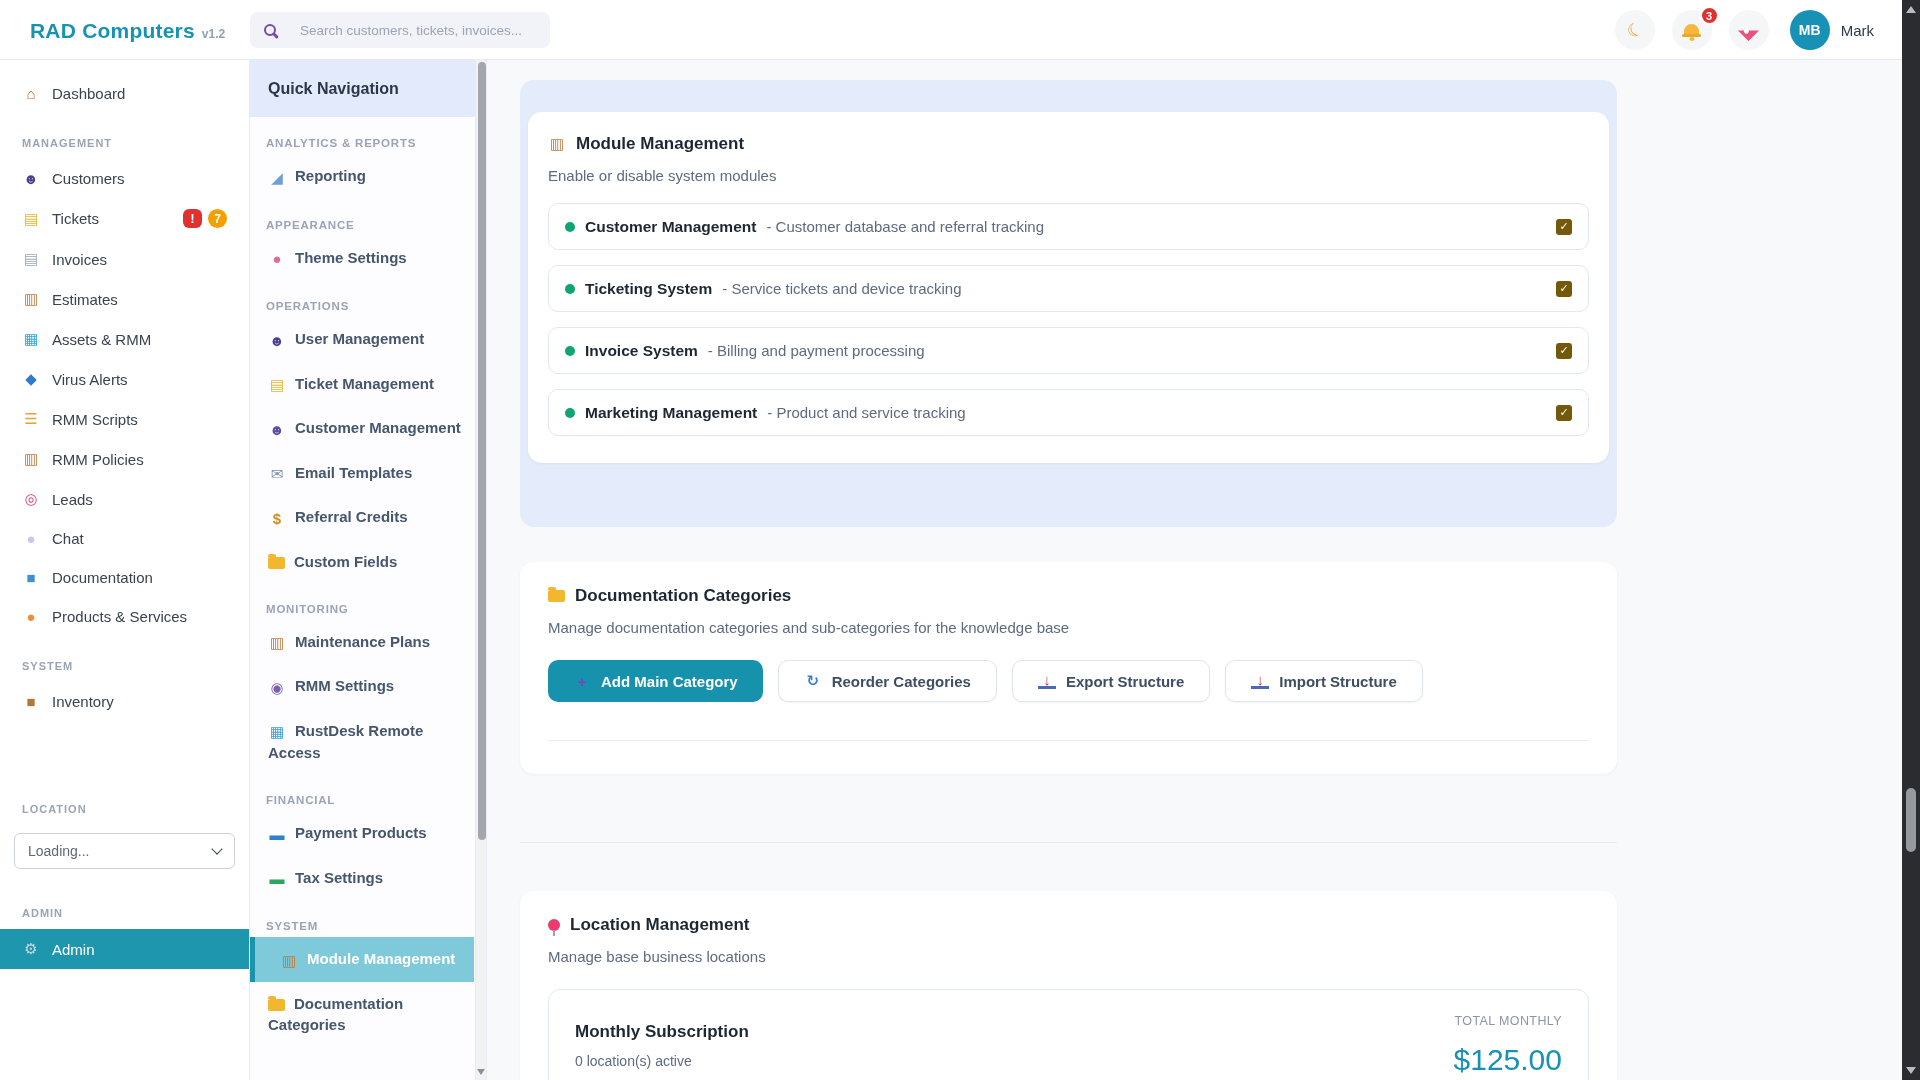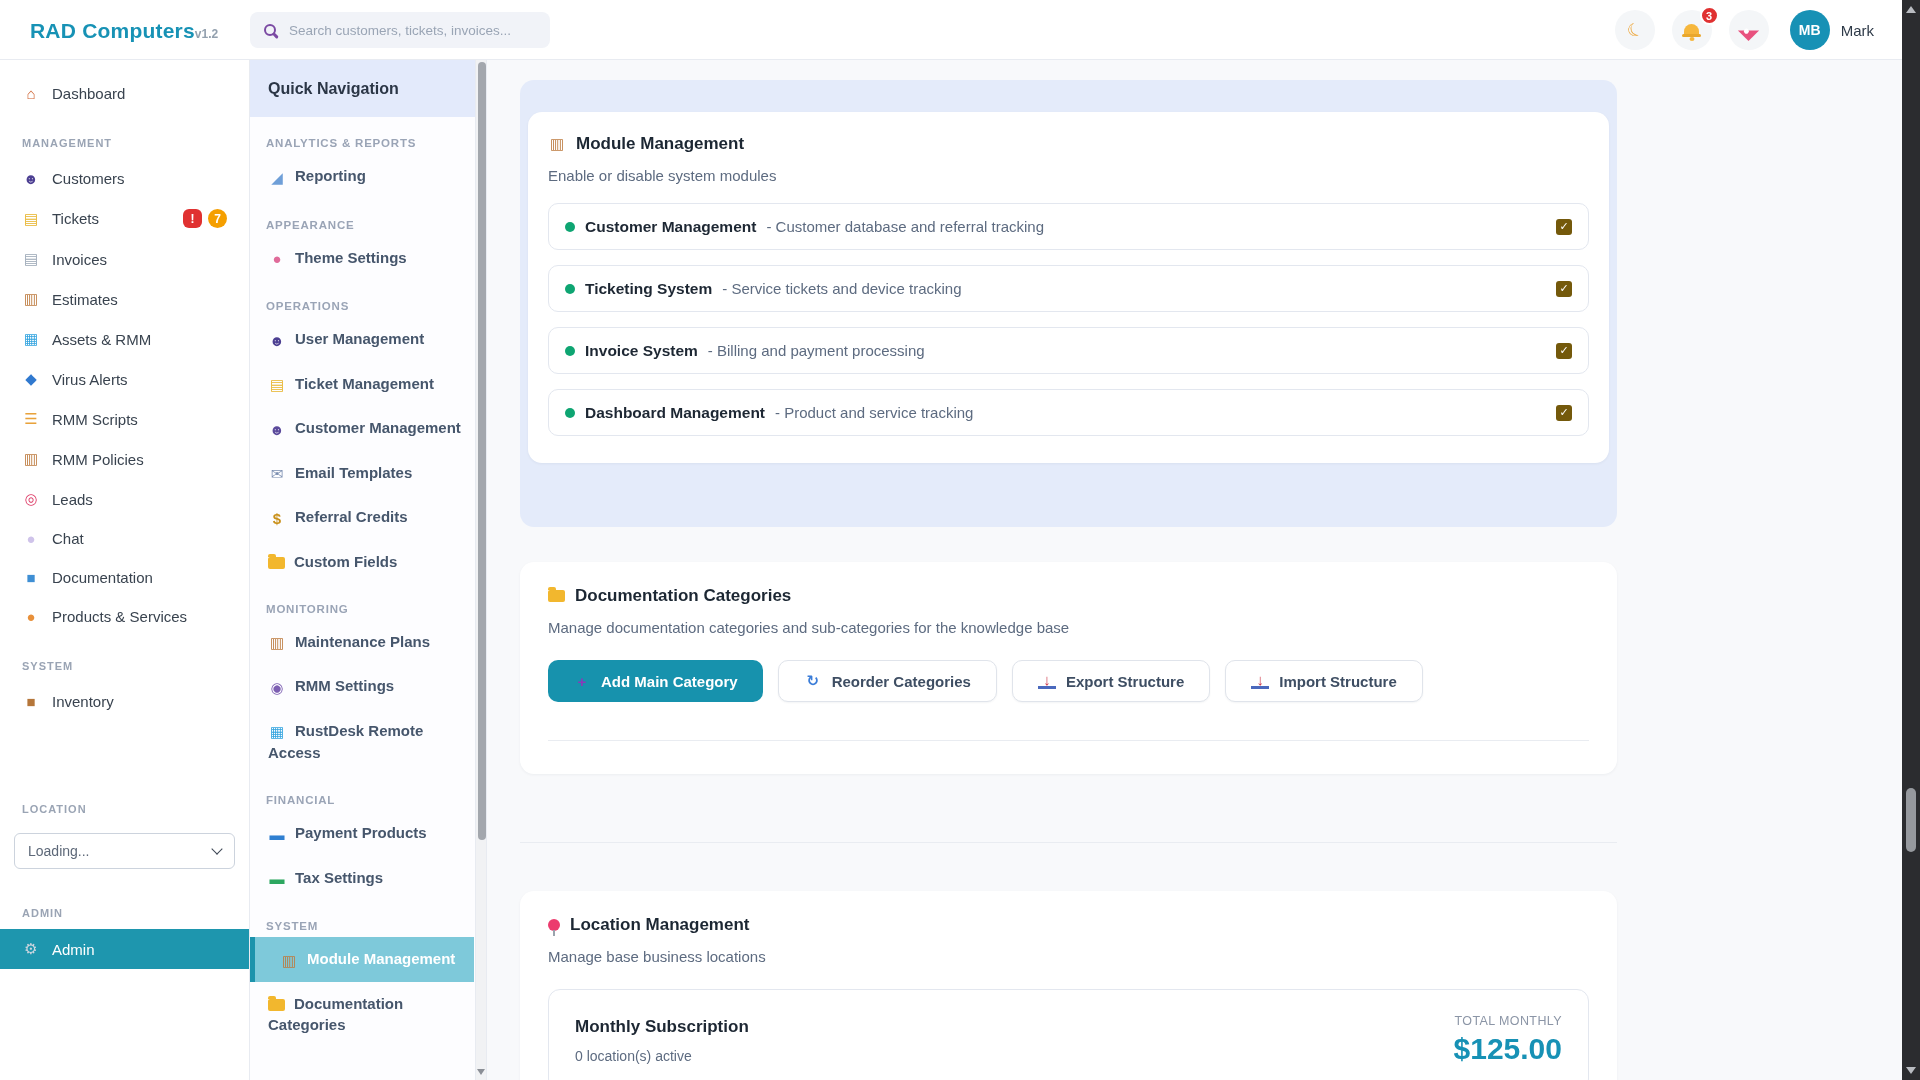--- a/index.html
+++ b/index.html
@@ -3,22 +3,22 @@
 <meta charset="utf-8">
 <style>
   * { box-sizing: border-box; margin: 0; padding: 0; }
   html,body { width:1920px; height:1080px; overflow:hidden; }
   body { font-family:"Liberation Sans","DejaVu Sans",sans-serif; background:#f8f9fb; position:relative; color:#2c3745; }
 
   
   .header { position:absolute; left:0; top:0; right:18px; height:60px; background:#fff; border-bottom:1px solid #e8ebf1; z-index:10; }
   .brand-wrap { position:absolute; left:30px; top:0; height:60px; display:flex; align-items:baseline; padding-top:19px; }
   .brand { font-size:21px; font-weight:bold; color:#1792b5; letter-spacing:.2px; }
-  .version { font-size:12px; color:#93a0ae; margin-left:0; font-weight:600; }
-  .search { position:absolute; left:250px; top:12px; width:300px; height:36px; background:#f1f3f8; border-radius:8px; display:flex; align-items:center; padding:0 14px; gap:13px; }
+  .version { font-size:12px; color:#93a0ae; margin-left:7px; font-weight:600; }
+  .search { position:absolute; left:250px; top:12px; width:300px; height:36px; background:#f1f3f8; border-radius:8px; display:flex; align-items:center; padding:0 14px; gap:24px; }
   .mag { width:12px; height:12px; border:2.5px solid #7b4aa3; border-radius:50%; position:relative; flex-shrink:0; }
   .mag::after { content:""; position:absolute; width:7px; height:2.5px; background:#7b4aa3; transform:rotate(45deg); right:-5px; bottom:-2px; border-radius:2px; }
   .search-input { border:0; outline:0; background:transparent; font-size:13.5px; color:#3c4654; width:100%; font-family:inherit; }
   .search-input::placeholder { color:#9aa5b5; }
   .header-right { position:absolute; right:28px; top:0; height:60px; display:flex; align-items:center; gap:17px; }
   .icon-btn { width:40px; height:40px; border-radius:50%; background:#f4f6f8; display:flex; align-items:center; justify-content:center; position:relative; }
   .moon { color:#eda73c; font-size:18px; transform:rotate(-20deg); }
   .bell { width:15px; height:13px; background:#f6b73c; border-radius:8px 8px 2px 2px; position:relative; }
   .bell::before { content:""; position:absolute; left:-2px; right:-2px; bottom:0; height:2.5px; background:#e9a72c; border-radius:2px; }
   .bell::after { content:""; position:absolute; left:50%; transform:translateX(-50%); bottom:-4px; width:5px; height:4px; background:#f6b73c; border-radius:50%; }
@@ -73,21 +73,21 @@
   .btn.primary { background:#1792ad; color:#fff; }
   .btn.secondary { background:#fff; border:1px solid #e0e4eb; color:#3e4e63; box-shadow:0 1px 2px rgba(20,30,60,.05); }
   .doc-divider { margin-top:38px; border-top:1px solid #e9ecf1; height:14px; }
   .between-divider { border-top:1px solid #e9ecf1; margin-top:68px; }
   .loc-card { margin-top:48px; padding:24px 28px 40px; }
   .sub-box { margin-top:24px; border:1px solid #e3e7ef; border-radius:12px; padding:24px 26px; display:flex; align-items:center; }
   .sub-title { font-size:17px; font-weight:bold; color:#1d2733; }
   .sub-status { margin-top:11px; font-size:14px; color:#5d6b80; }
   .sub-right { margin-left:auto; text-align:right; }
   .total-label { font-size:12.5px; color:#8b95a6; letter-spacing:.4px; }
-  .total-value { font-size:30px; font-weight:bold; color:#1791b5; margin-top:4px; }
+  .total-value { font-size:30px; font-weight:normal; color:#1791b5; margin-top:15px; }
 
   
   .page-scroll { position:absolute; right:0; top:0; width:18px; height:1080px; background:#2b2c2f; z-index:20; }
   .ps-up { position:absolute; top:6px; left:4px; width:0; height:0; border-left:5px solid transparent; border-right:5px solid transparent; border-bottom:7px solid #b9bcc1; }
   .ps-down { position:absolute; bottom:6px; left:4px; width:0; height:0; border-left:5px solid transparent; border-right:5px solid transparent; border-top:7px solid #b9bcc1; }
   .ps-thumb { position:absolute; top:788px; left:4px; width:10px; height:64px; background:#96999e; border-radius:5px; }
 
   
   .ic { display:inline-flex; align-items:center; justify-content:center; width:18px; font-size:15px; flex-shrink:0; font-style:normal; vertical-align:middle; }
   .folder { width:17px; height:12px; background:#f2b72e; border-radius:2px; position:relative; }
@@ -254,21 +254,21 @@
               <span class="checkbox">✓</span>
             </div>
             <div class="mod-row">
               <span class="dot"></span>
               <span class="mod-name">Invoice System</span>
               <span class="mod-desc">- Billing and payment processing</span>
               <span class="checkbox">✓</span>
             </div>
             <div class="mod-row">
               <span class="dot"></span>
-              <span class="mod-name">Dashboard Management</span>
+              <span class="mod-name">Marketing Management</span>
               <span class="mod-desc">- Product and service tracking</span>
               <span class="checkbox">✓</span>
             </div>
           </div>
       </div>
     </div>
 
     <div class="card doc-card">
       <div class="card-title">
         <span class="ic folder"></span>

